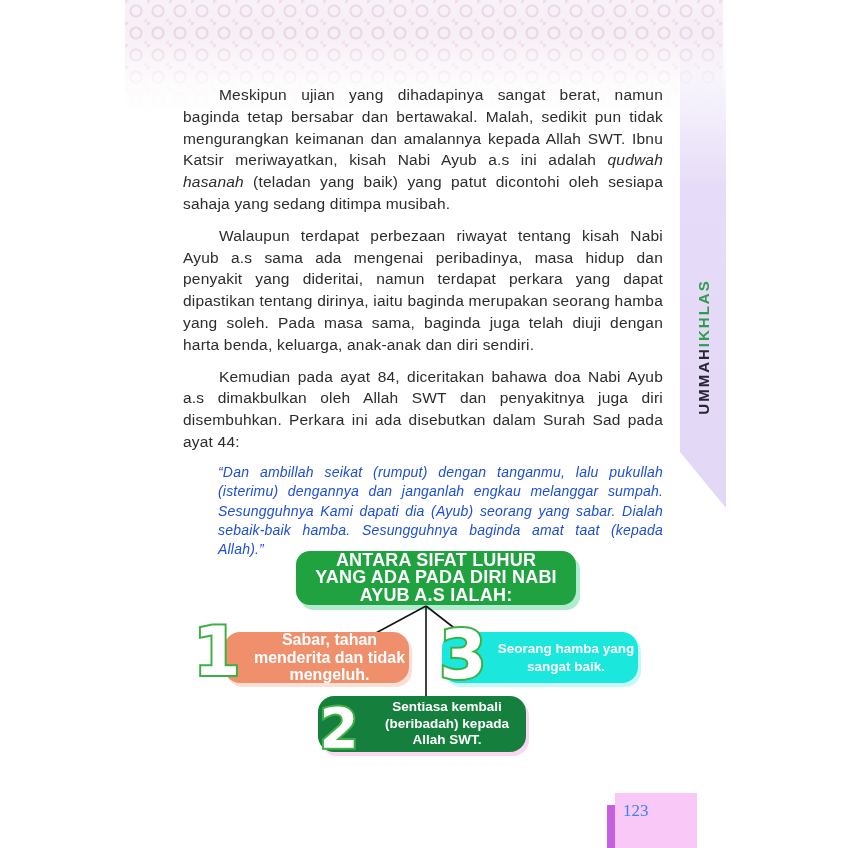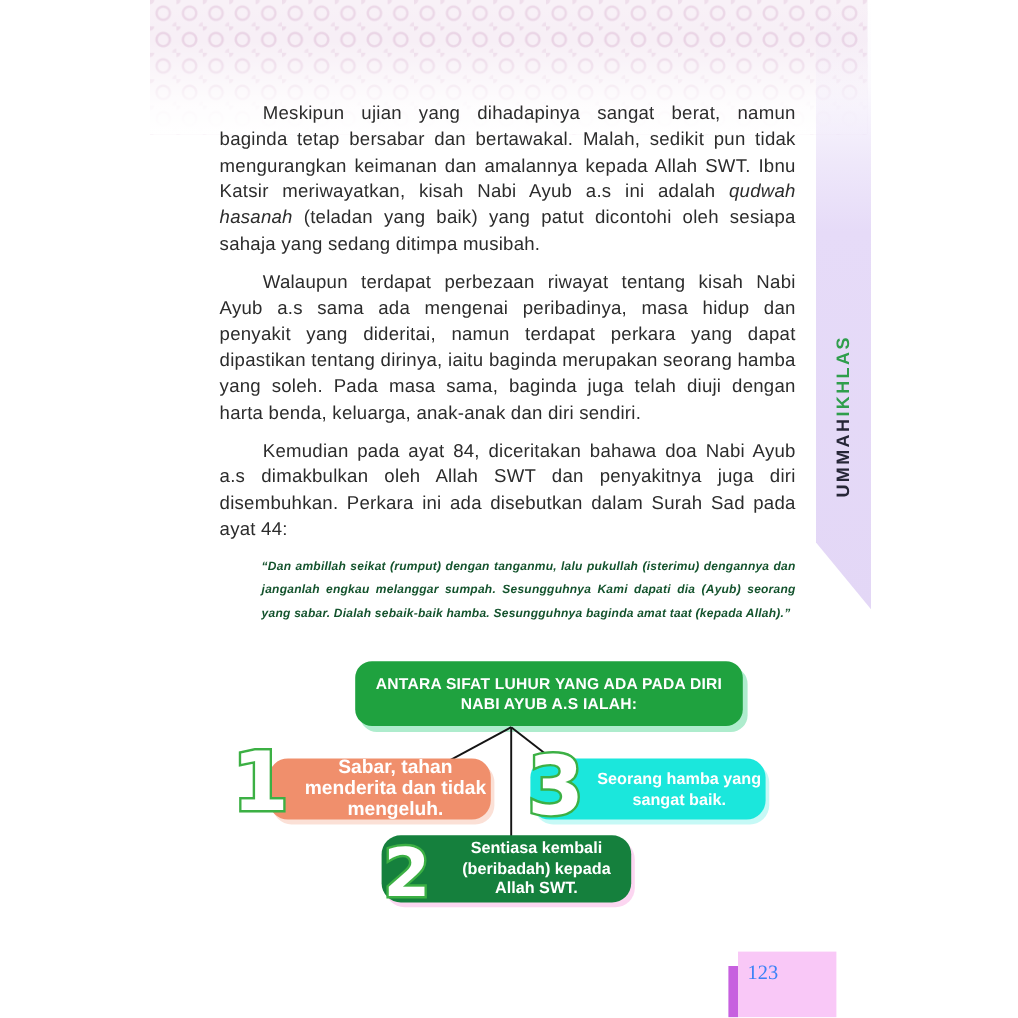--- a/index.html
+++ b/index.html
@@ -24,26 +24,26 @@
   .ribbon-label{position:absolute;left:703px;top:347px;transform:translate(-50%,-50%) rotate(-90deg);
     white-space:nowrap;font-size:15px;font-weight:bold;letter-spacing:2px;}
   .ribbon-series{color:#262637;}
   .ribbon-chapter{color:#2f9e4c;}
 
   
   .content{position:absolute;left:183px;top:84px;width:480px;color:#2c2c2c;}
   .content p{margin:0 0 10px 0;font-size:15.5px;line-height:21.8px;text-align:justify;
     text-indent:36px;letter-spacing:.2px;}
   .content p.quote{margin:4px 0 0 35px;width:445px;text-indent:0;
-    font-style:italic;font-size:10px;line-height:19.4px;color:#14532d;font-weight:bold;}
+    font-style:italic;font-size:14px;line-height:19.4px;color:#1d4ed8;}
 
   
-  .d-header{position:absolute;left:296px;top:551px;width:323px;height:54px;box-sizing:border-box;
+  .d-header{position:absolute;left:296px;top:551px;width:280px;height:54px;box-sizing:border-box;
     background:#1fa23f;border-radius:14px;box-shadow:4px 5px 0 #aeeccd;
-    color:#fff;font-weight:bold;font-size:13px;line-height:17.5px;text-align:center;
+    color:#fff;font-weight:bold;font-size:18px;line-height:17.5px;text-align:center;
     display:flex;align-items:center;justify-content:center;padding:4px 14px;letter-spacing:.2px;}
   .connectors{position:absolute;left:350px;top:598px;width:140px;height:105px;pointer-events:none;}
   .d-box{position:absolute;box-sizing:border-box;border-radius:16px;color:#fff;font-weight:bold;
     display:flex;align-items:center;justify-content:center;text-align:center;}
   .d-box .d-label{display:block;}
   .d-box-1{left:224px;top:632px;width:185px;height:51px;background:#f08f6c;
     box-shadow:3px 4px 0 rgba(240,143,108,.28);padding-left:26px;font-size:16px;line-height:17.5px;}
   .d-box-3{left:442px;top:632px;width:196px;height:51px;background:#1be7dc;
     box-shadow:3px 4px 0 rgba(27,231,220,.25);padding-left:52px;font-size:13.5px;line-height:17.5px;}
   .d-box-2{left:318px;top:696px;width:208px;height:56px;background:#15803d;

